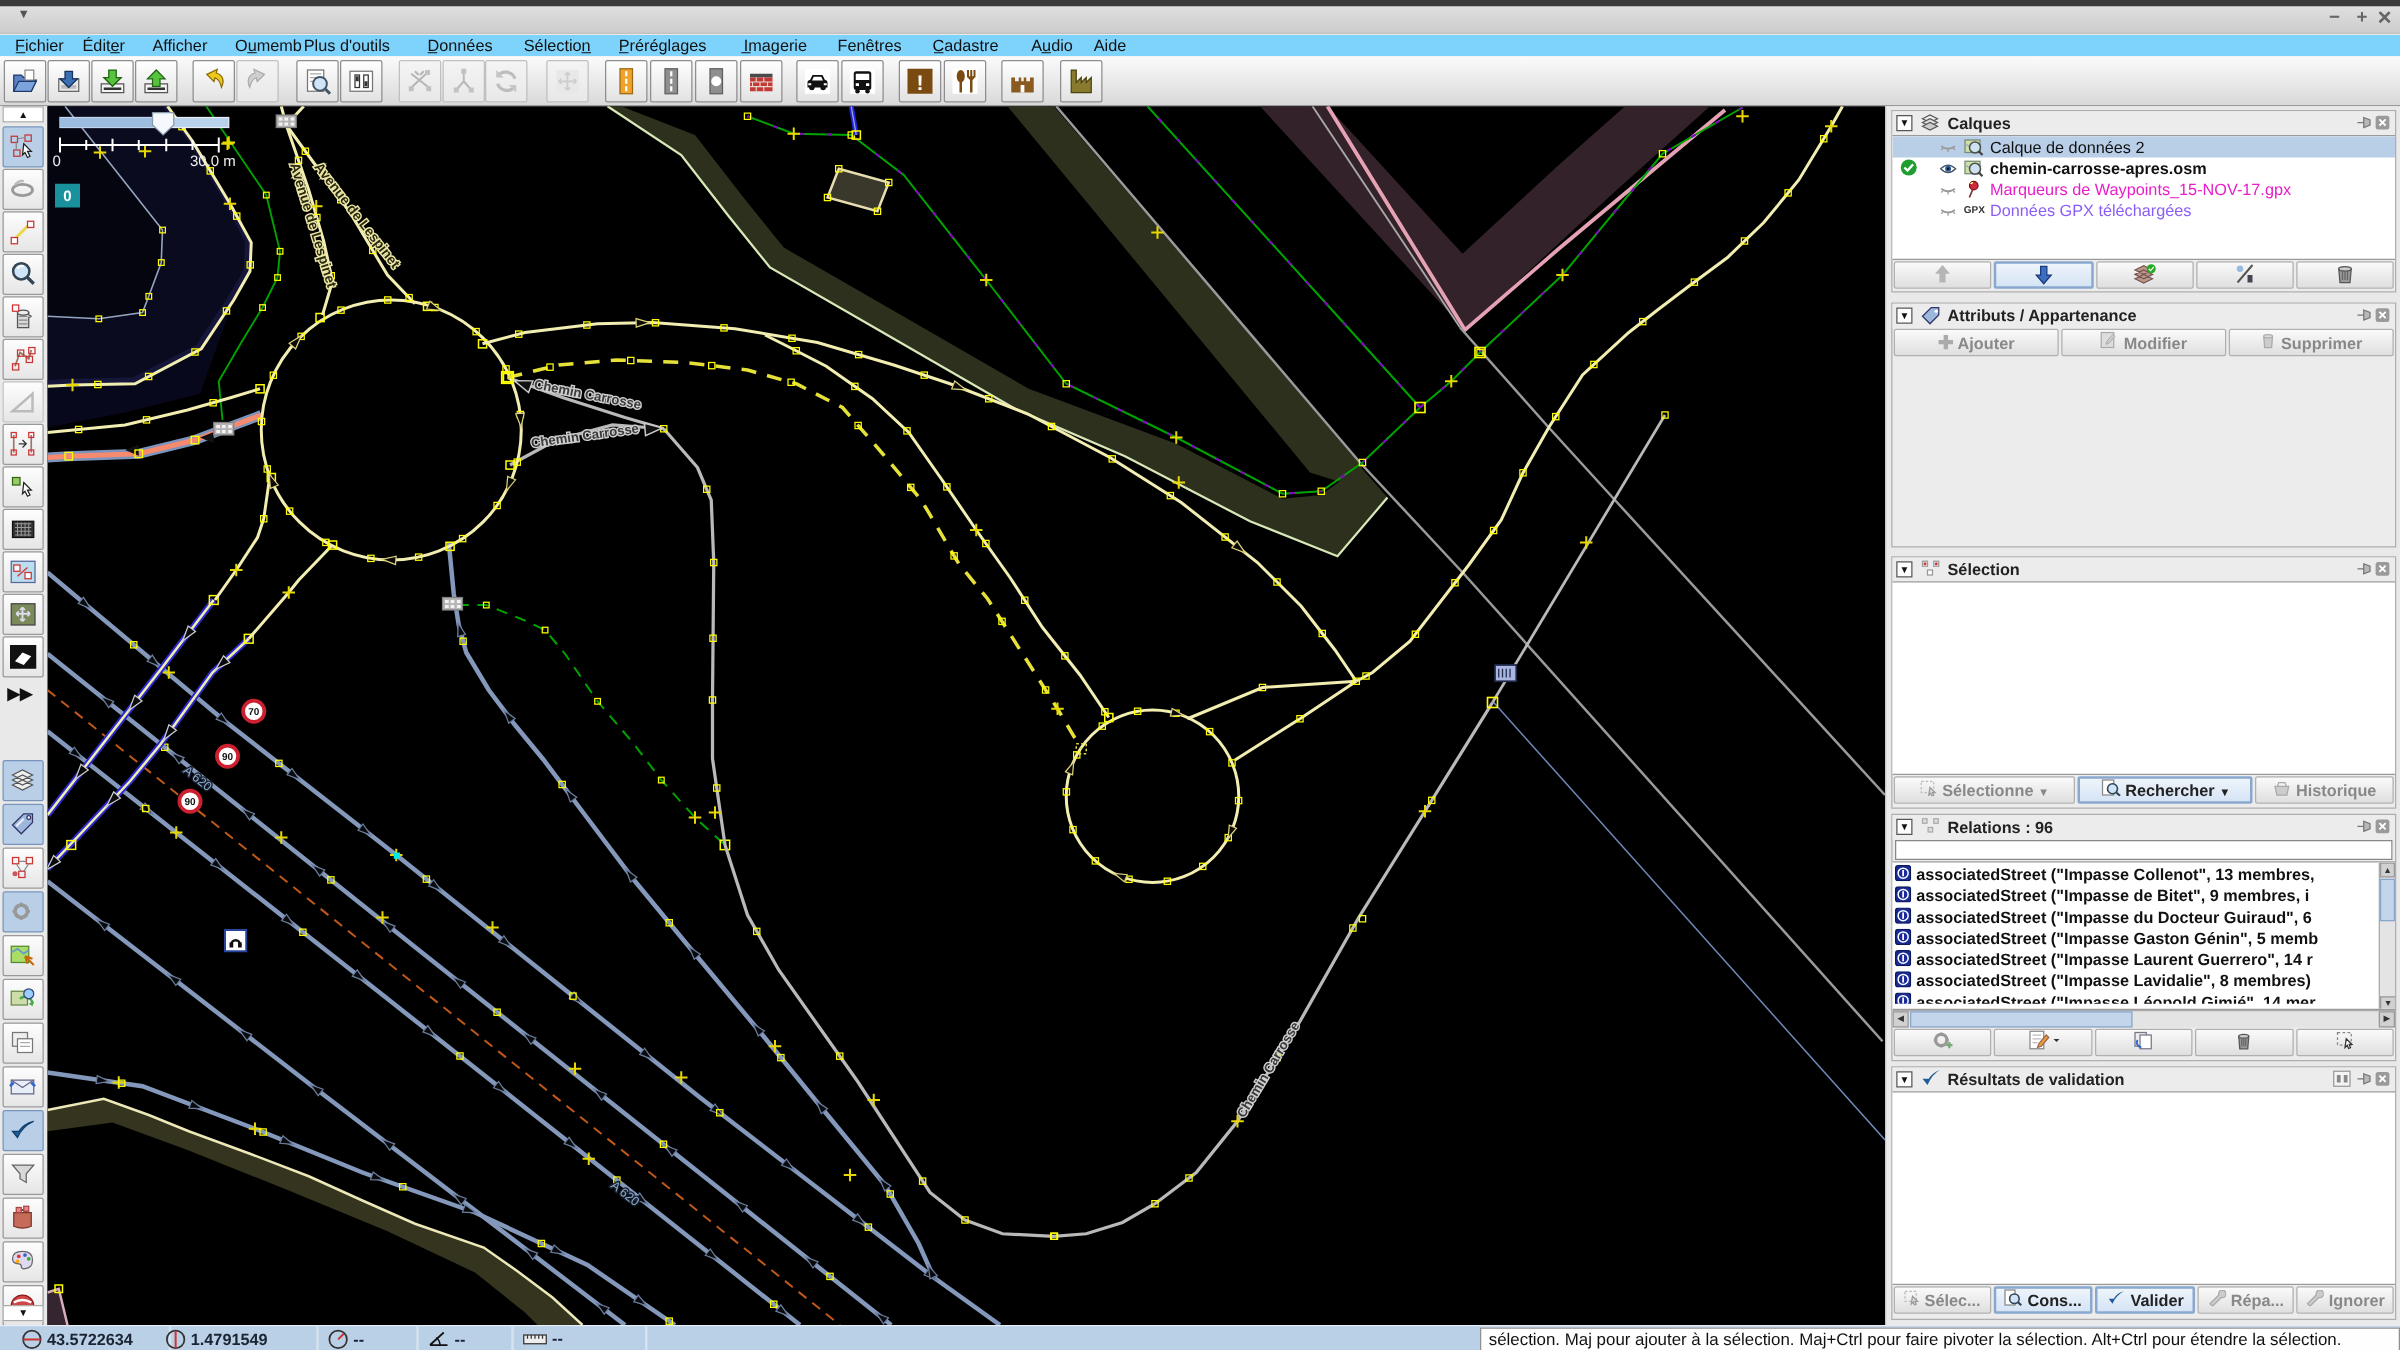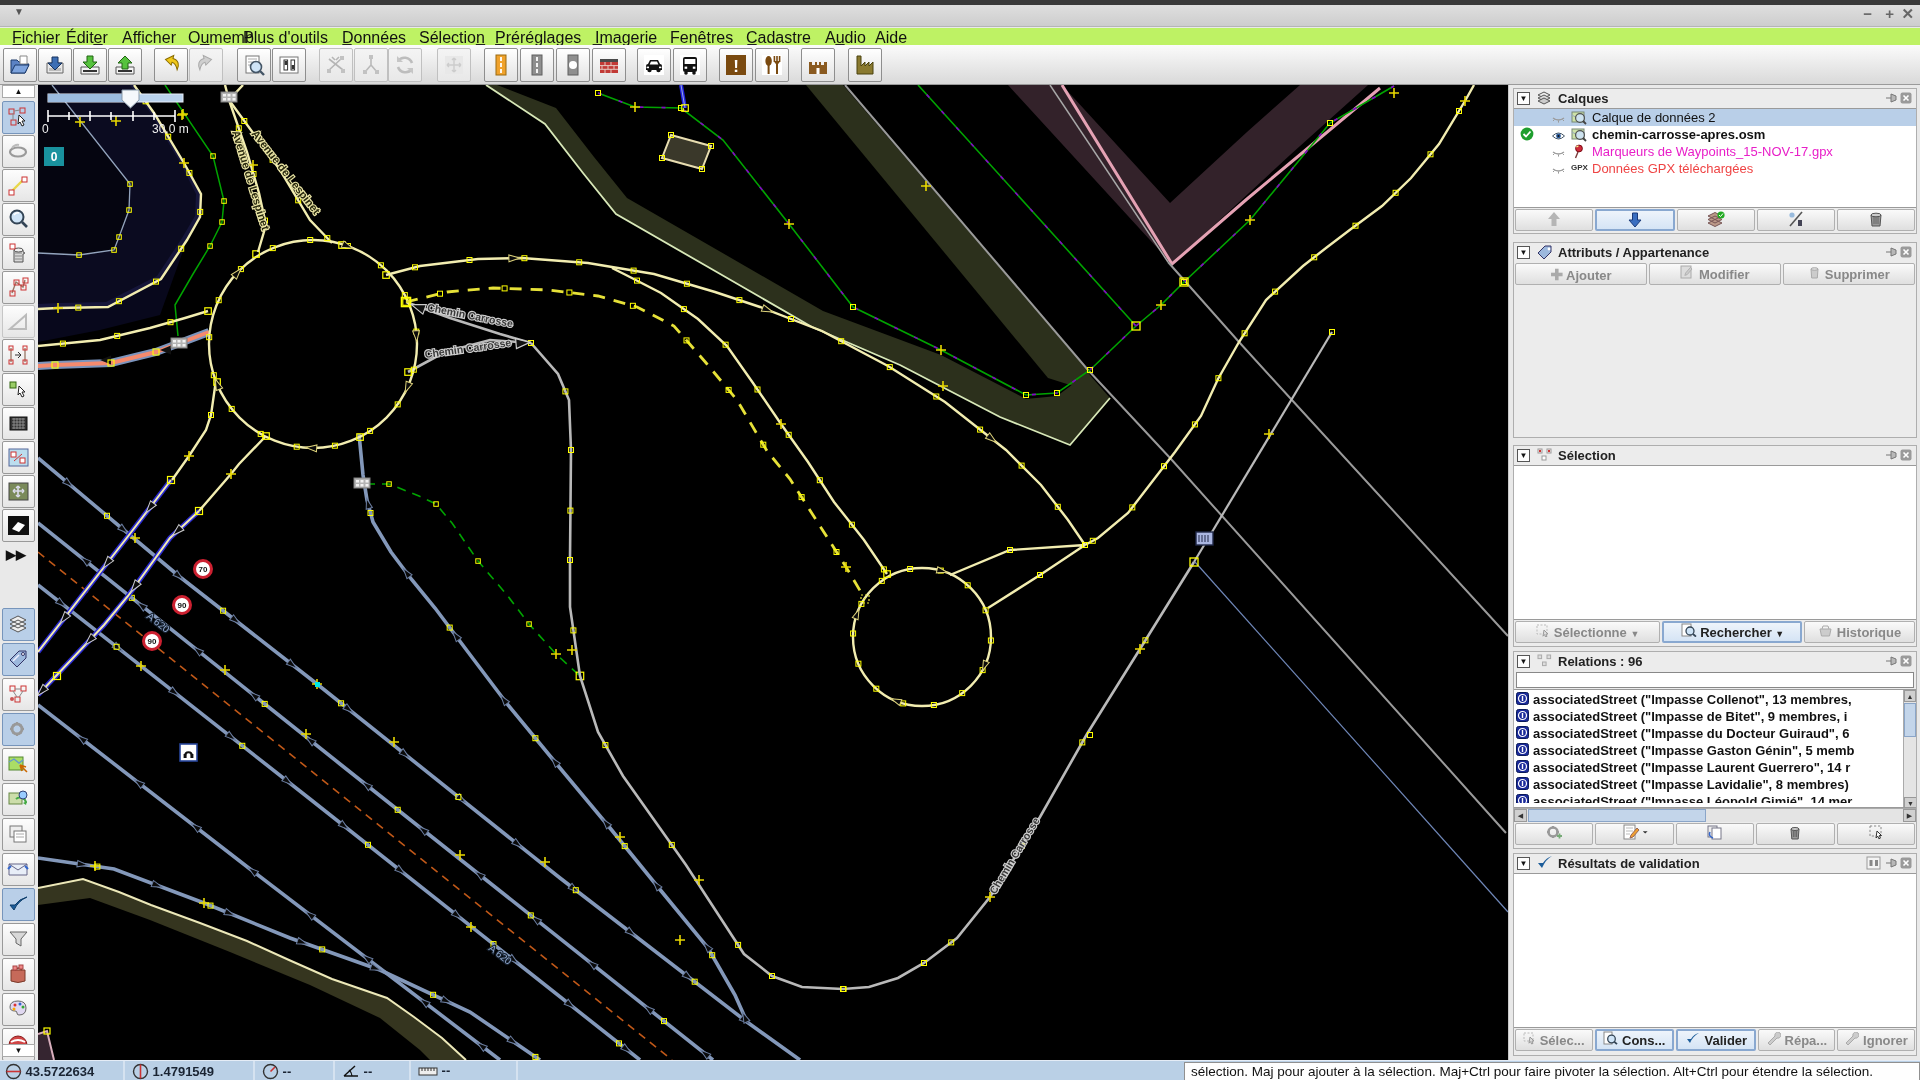--- a/index.html
+++ b/index.html
@@ -1,20 +1,20 @@
 <!DOCTYPE html>
 <html><head><meta charset="utf-8"><title>JOSM</title>
 <style>
 *{margin:0;padding:0;box-sizing:border-box}
 html,body{width:1920px;height:1080px;overflow:hidden;font-family:"Liberation Sans",sans-serif;background:#e9e9e9}
 #titlebar{position:absolute;left:0;top:0;width:1920px;height:27px;background:linear-gradient(#e3e3e3,#cdcdcd);border-bottom:1px solid #b5b5b5}
 #titlebar .topstrip{position:absolute;left:0;top:0;width:1920px;height:5px;background:#3a3a3a}
 #titlebar .ttl{position:absolute;left:0;right:0;top:7px;text-align:center;font-size:15px;font-weight:bold;color:#5a5f6a}
 #titlebar .wbtn{position:absolute;top:5px;font-size:15px;font-weight:bold;color:#666}
-#menubar{position:absolute;left:0;top:28px;width:1920px;height:17px;background:#bef264;font-size:16px;color:#111}
+#menubar{position:absolute;left:0;top:28px;width:1920px;height:17px;background:#7dd3fc;font-size:13px;color:#111}
 #menubar span{position:absolute;top:1px}
 #toolbar{position:absolute;left:0;top:45px;width:1920px;height:40px;background:linear-gradient(#fbfbfb,#d9d9d9);border-bottom:1px solid #9a9a9a}
 .tbtn{position:absolute;top:3px;width:34px;height:34px;border:1px solid #8e8e8e;border-radius:2px;background:linear-gradient(#ffffff,#e2e2e2)}
 .tbtn.dis{border-color:#c0c0c0;background:linear-gradient(#f4f4f4,#e8e8e8)}
 .tbtn svg{position:absolute;left:4px;top:4px}
 #lefttb{position:absolute;left:0;top:85px;width:38px;height:975px;background:#e9e9e9}
 .lbtn{position:absolute;left:2px;width:33px;height:33px;border:1px solid #999;border-radius:2px;background:linear-gradient(#fdfdfd,#e6e6e6)}
 .lbtn.on{background:#b9cfe8;border-color:#7795bb}
 .lbtn.dis{border-color:#c6c6c6}
 .lbtn svg{position:absolute;left:3px;top:3px}
@@ -1078,21 +1078,21 @@
               <path d="M4.5,3.2 a2,2 0 0 1 2,-1" stroke="#ff9" stroke-width="1.2" fill="none"></path>
             </svg></span>
           <span style="position:absolute;left:78px;top:1px;font-size:13px;color:#e81ec8">Marqueurs de Waypoints_15-NOV-17.gpx</span>
         </div>
         <div style="position:relative;height:17px">
           <span style="position:absolute;left:37px;top:2px"><svg width="15" height="12" viewBox="0 0 15 12">
               <path d="M2,5 q5.5,4 11,0" fill="none" stroke="#9a9a9a" stroke-width="1.4"></path>
               <path d="M3.5,6.5 l-1.5,1.5 M7.5,7.6 v2 M11.5,6.5 l1.5,1.5" stroke="#9a9a9a"></path>
             </svg></span>
           <span style="position:absolute;left:57px;top:3px;font-size:8px;font-weight:bold;color:#333;letter-spacing:0">GPX</span>
-          <span style="position:absolute;left:78px;top:1px;font-size:13px;color:#ef4444">Données GPX téléchargées</span>
+          <span style="position:absolute;left:78px;top:1px;font-size:13px;color:#8b5cf6">Données GPX téléchargées</span>
         </div>
       </div>
       <div class="btnrow">
         <div class="pbtn"><svg width="20" height="18" viewBox="0 0 20 18">
             <path d="M10,2 l6,7 h-3.5 v7 h-5 v-7 H4 Z" fill="#b5b5b5"></path>
           </svg></div>
         <div class="pbtn foc"><svg width="20" height="18" viewBox="0 0 20 18">
             <path d="M10,16 l-6,-7 h3.5 V2 h5 v7 H16 Z" fill="#3a6ec0" stroke="#1a3a7a"></path>
           </svg></div>
         <div class="pbtn en"><svg width="22" height="18" viewBox="0 0 22 18">
@@ -1318,21 +1318,21 @@
         <div class="pbtn"><svg width="15" height="13" viewBox="0 0 15 13">
             <path d="M2,11 L9,4 a3,3 0 1 1 2,2 L4,13 Z" fill="#ccc" stroke="#aaa"></path>
           </svg> Répa...</div>
         <div class="pbtn"><svg width="15" height="13" viewBox="0 0 15 13">
             <path d="M2,11 L9,4 a3,3 0 1 1 2,2 L4,13 Z" fill="#ccc" stroke="#aaa"></path>
           </svg> Ignorer</div>
       </div>
     </div>
   </div>
 <div id="statusbar">
-    <div class="seg" style="left:0;width:125px"><svg width="17" height="17" viewBox="0 0 17 17" style="vertical-align:-4px;margin-left:5px">
+    <div class="seg" style="left:12px;width:125px"><svg width="17" height="17" viewBox="0 0 17 17" style="vertical-align:-4px;margin-left:5px">
         <circle cx="8.5" cy="8.5" r="7" fill="none" stroke="#333" stroke-width="1.4"></circle>
         <path d="M1.5,8.5 h14" stroke="#c33" stroke-width="1.6"></path>
       </svg> 43.5722634</div>
     <div class="seg" style="left:127px;width:128px"><svg width="17" height="17" viewBox="0 0 17 17" style="vertical-align:-4px;margin-left:5px">
         <circle cx="8.5" cy="8.5" r="7" fill="none" stroke="#333" stroke-width="1.4"></circle>
         <path d="M8.5,1.5 v14" stroke="#c33" stroke-width="1.6"></path>
       </svg> 1.4791549</div>
     <div class="seg" style="left:257px;width:78px"><svg width="17" height="17" viewBox="0 0 17 17" style="vertical-align:-4px;margin-left:5px">
         <circle cx="8.5" cy="8.5" r="7" fill="none" stroke="#333" stroke-width="1.4"></circle>
         <path d="M8.5,8.5 L13,4" stroke="#c33" stroke-width="1.6"></path>

